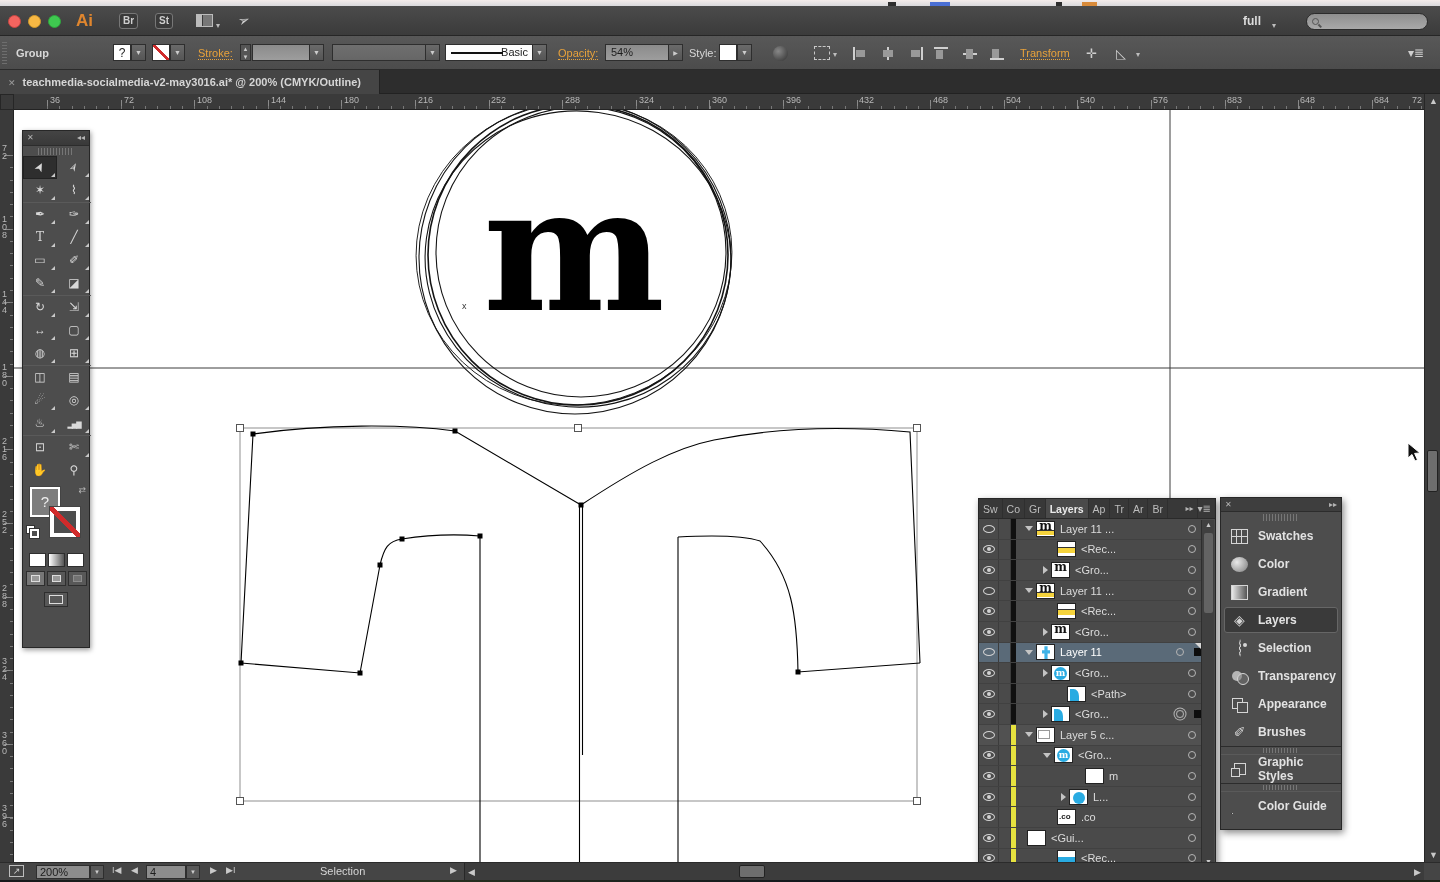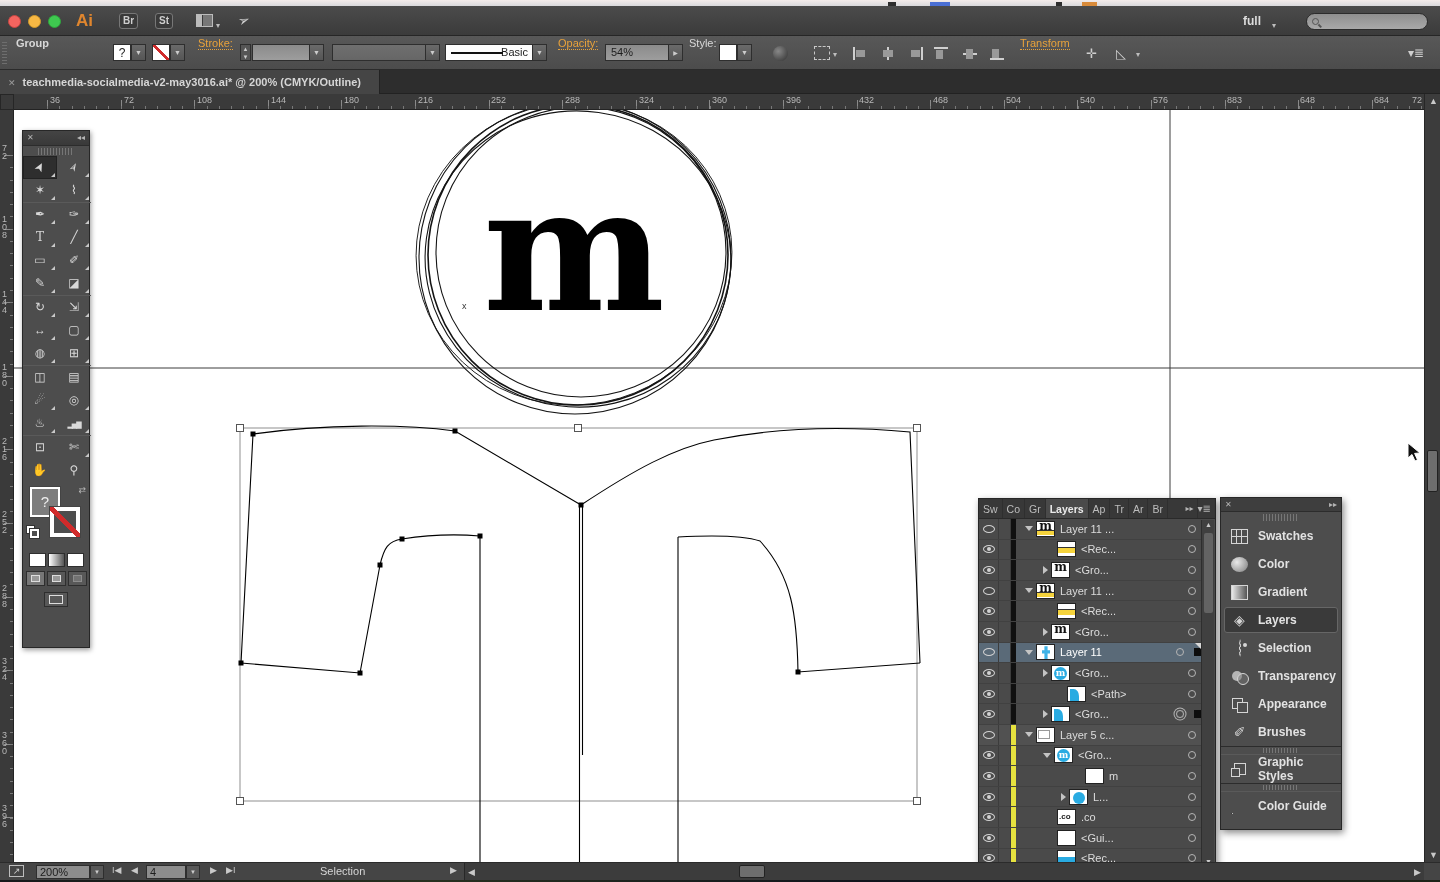--- a/index.html
+++ b/index.html
@@ -25,21 +25,21 @@
   #ws-label { position:absolute; left:1243px; top:8px; color:#dcdcdc; font-size:12px; font-weight:bold; }
   #search-box { position:absolute; left:1306px; top:7px; width:122px; height:17px; border-radius:9px;
     background:linear-gradient(180deg,#8f8f8f,#a9a9a9); border:1px solid #2c2c2c; }
   .mag { display:inline-block; width:7px; height:7px; border:1.5px solid #555; border-radius:50%; position:relative; }
   .mag:after { content:""; position:absolute; width:4px; height:1.5px; background:#555;
     left:5px; top:6px; transform:rotate(45deg); }
   
   #control-bar { left:0; top:36px; width:1440px; height:34px;
     background:linear-gradient(180deg,#585858,#4c4c4c); border-bottom:1px solid #2b2b2b; z-index:19;
     color:#d8d8d8; font-size:11px; }
-  #control-bar .lab { position:absolute; top:1px; }
+  #control-bar .lab { position:absolute; top:11px; }
   .olab { color:#e8a23b !important; border-bottom:1px dotted #e8a23b; }
   .fieldbox { position:absolute; background:linear-gradient(180deg,#8b8b8b,#9d9d9d);
     border:1px solid #2e2e2e; height:17px; top:8px; }
   .ddbtn { position:absolute; top:8px; height:17px; width:15px; background:linear-gradient(180deg,#6a6a6a,#555);
     border:1px solid #2e2e2e; color:#ccc; font-size:7px; text-align:center; line-height:16px; }
   .swatchbox { position:absolute; top:8px; width:18px; height:17px; border:1px solid #2e2e2e; background:#fff; }
   .noneslash { background:linear-gradient(45deg,#fff 42%,#d02b2b 42% 58%,#fff 58%); }
   .grip-v { position:absolute; left:2px; top:6px; width:5px; height:22px;
     background:repeating-linear-gradient(180deg,#6e6e6e 0 1px,transparent 1px 3px); }
   .alic { position:absolute; top:11px; width:16px; height:13px; }
@@ -748,21 +748,21 @@
       <span class="cell-tgt">
           <span class="tgt"></span>
         </span>
     </div>
     <div class="lrow">
       <span class="cell-eye">
           <span class="eye solid"></span>
         </span>
       <span class="cell-lock"></span>
         <span class="cbar y"></span>
-      <span class="lbody" style="padding-left:30px">
+      <span class="lbody" style="">
           <span class="nodisc"></span>
         <span class="thumb"></span>
         <span class="lname">&lt;Gui...</span>
         </span>
       <span class="cell-tgt">
           <span class="tgt"></span>
         </span>
     </div>
     <div class="lrow">
       <span class="cell-eye">

